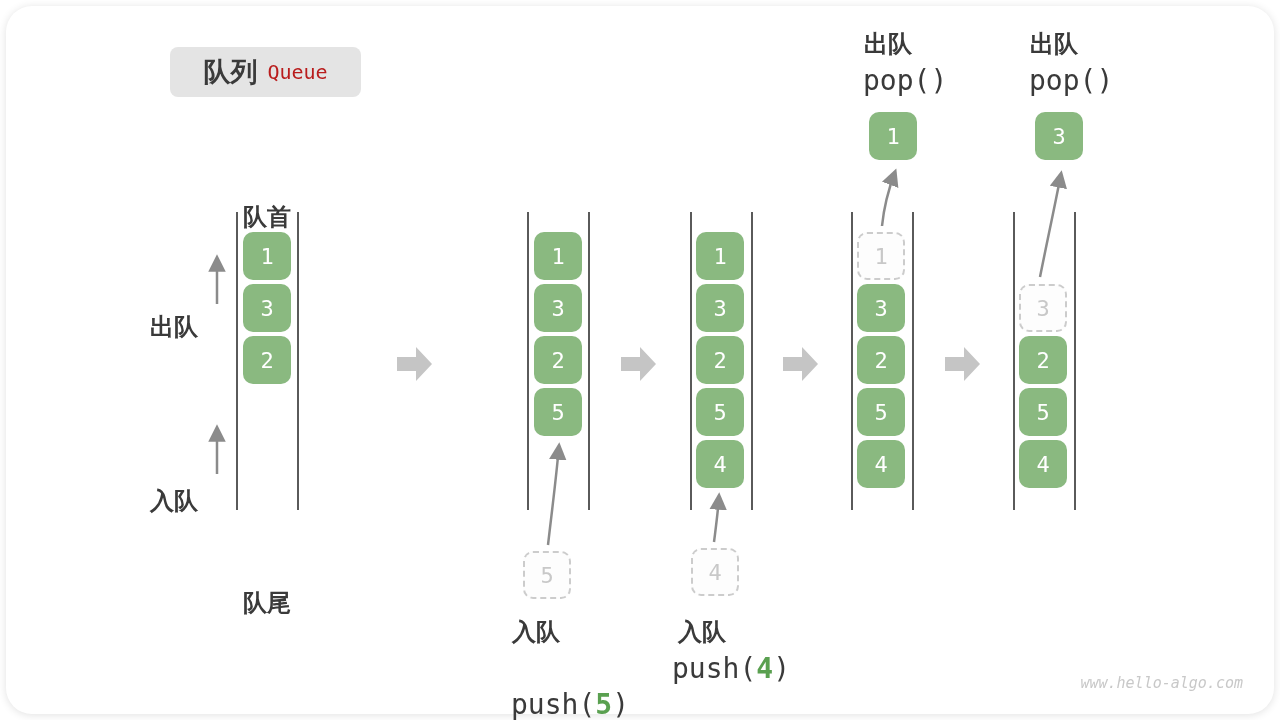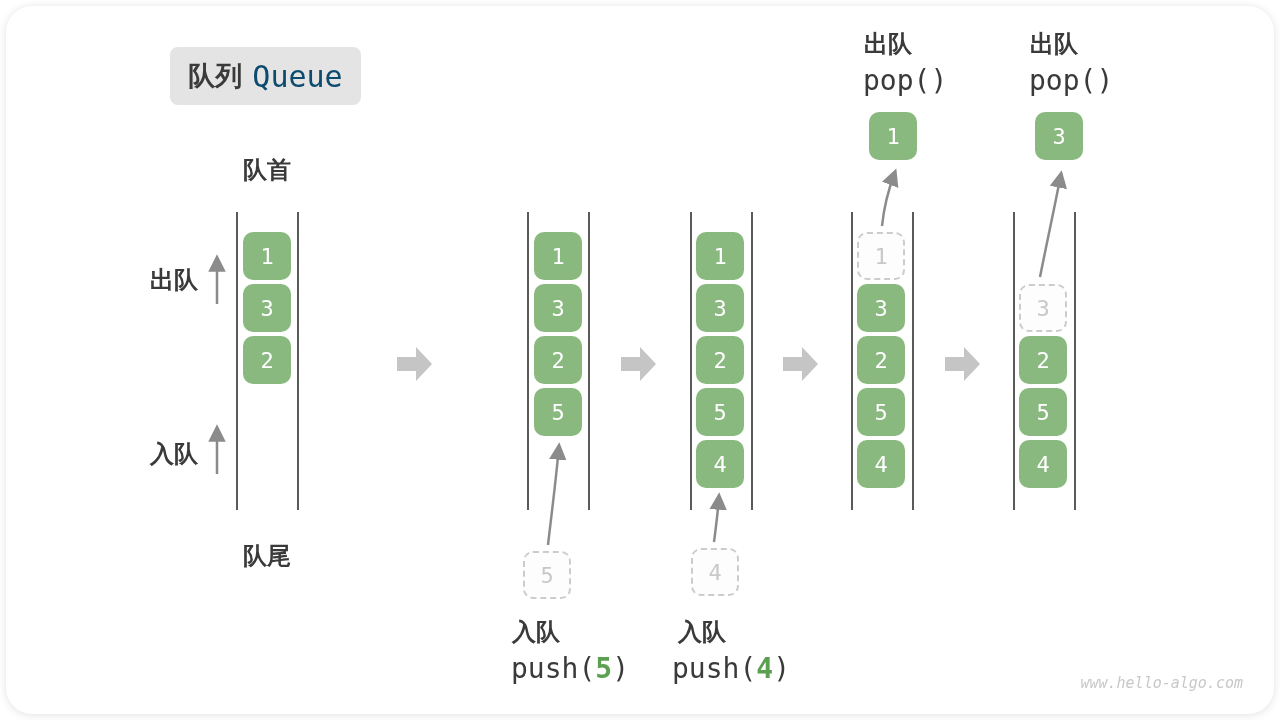--- a/index.html
+++ b/index.html
@@ -8,28 +8,28 @@
 
   .card {
     position: absolute; left: 6px; top: 6px; width: 1268px; height: 708px;
     background: #ffffff; border-radius: 26px;
     box-shadow: 0 1px 8px rgba(0,0,0,0.12);
   }
 
   .abs { position: absolute; }
 
   .badge {
-    position: absolute; left: 170px; top: 47px; width: 191px; height: 58px;
+    position: absolute; left: 170px; top: 47px; width: 191px; height: 50px;
     background: #e4e4e4; border-radius: 8px;
     display: flex; align-items: center; justify-content: center; gap: 10px;
   }
   .badge .zh { font-size: 27px; font-weight: 700; color: #3a3a3a; }
-  .badge .en { font-size: 30px; font-family: "DejaVu Sans Mono", monospace; color: #0c4a6e; }
+  .badge .en { font-size: 20px; font-family: "DejaVu Sans Mono", monospace; color: #b91c1c; }
 
-  .cn-label { font-size: 24px; font-weight: 700; color: #3a3a3a; white-space: nowrap; }
+  .cn-label { font-size: 24px; font-weight: 700; color: #3a3a3a; white-space: nowrap; margin-top: 47px; }
   .cn-label.center { width: 100px; text-align: center; }
 
   .op-action { font-size: 24px; font-weight: 600; color: #3a3a3a; white-space: nowrap; }
   .op-code { font-family: "DejaVu Sans Mono", monospace; font-size: 28px; color: #3a3a3a; white-space: nowrap; }
   .op-code .arg { color: #5aa050; font-weight: 700; }
 
   .vline { position: absolute; top: 212px; width: 2px; height: 298px; background: #5a5a5a; }
 
   .qbox {
     position: absolute; width: 48px; height: 48px; border-radius: 10px;
@@ -106,21 +106,21 @@
 <div class="qbox" style="left:1019px; top:388px;">5</div>
 <div class="qbox" style="left:1019px; top:440px;">4</div>
 <div class="qbox" style="left:1035px; top:112px;">3</div>
 
 <div class="abs op-action" style="left:864px; top:28px;">出队</div>
 <div class="abs op-code" style="left:863px; top:64px;">pop()</div>
 <div class="abs op-action" style="left:1030px; top:28px;">出队</div>
 <div class="abs op-code" style="left:1029px; top:64px;">pop()</div>
 
 <div class="abs op-action" style="left:512px; top:616px;">入队</div>
-<div class="abs op-code" style="left:511px; top:652px;">
+<div class="abs op-code" style="left:511px; top:688px;">
   <span>push(</span><span class="arg">5</span><span>)</span>
 </div>
 <div class="abs op-action" style="left:678px; top:616px;">入队</div>
 <div class="abs op-code" style="left:672px; top:652px;">
   <span>push(</span><span class="arg">4</span><span>)</span>
 </div>
 
 <svg class="svg-overlay">
   <defs>
     <marker id="ah" markerWidth="8" markerHeight="8" refX="5.5" refY="3.5" orient="auto">

